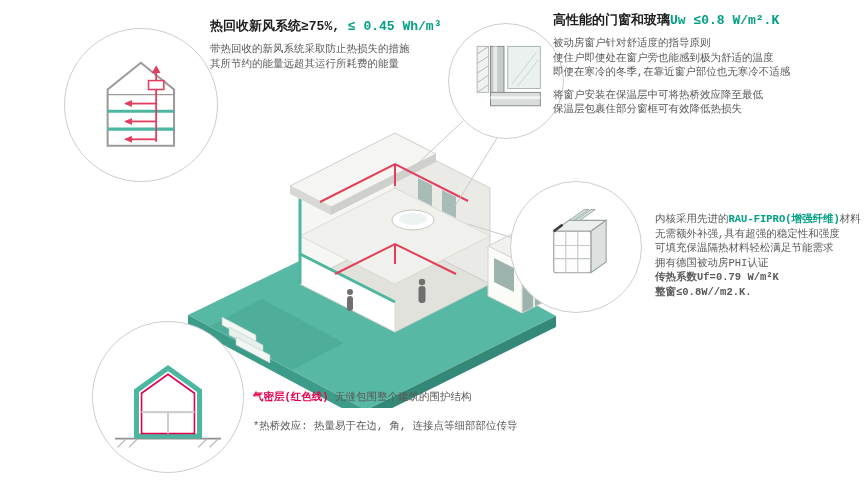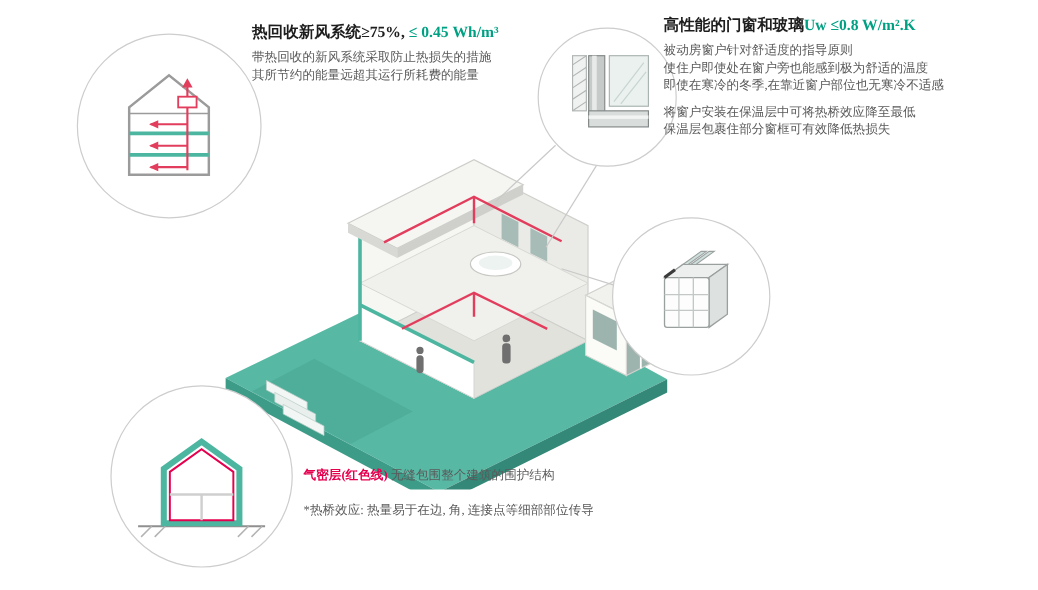--- a/index.html
+++ b/index.html
@@ -1,18 +1,18 @@
 <!DOCTYPE html>
 <html><head>
 <meta charset="utf-8">
 <style>
   *{margin:0;padding:0;box-sizing:border-box}
   html,body{background:#ffffff}
   .canvas{position:relative;width:865px;height:492px;background:#fff;overflow:hidden;
-          font-family:Liberation Serif, serif;color:#333}
+          font-family:Liberation Mono, monospace;color:#333}
   .callout{position:absolute;border:1px solid #cdcdcd;border-radius:50%;background:#fff;
            display:flex;align-items:center;justify-content:center;z-index:3}
   .callout svg{width:84%;height:84%}
   .center-house{position:absolute;left:170px;top:78px;width:400px;height:330px;z-index:1}
   .leader{position:absolute;left:0;top:0;z-index:2;pointer-events:none}
   .tb{position:absolute;z-index:4}
   .tb h3{font-size:13px;font-weight:bold;color:#1d1d1d;line-height:17px;white-space:nowrap}
   .tb p{font-size:10.5px;color:#5a5a5a;line-height:14.5px}
   .green{color:#00a083}
   .red{color:#e5004f}
@@ -189,20 +189,28 @@
   <section class="tb" style="left:553px;top:12px;width:276px">
     <h3><span>高性能的门窗和玻璃</span><span class="green">Uw ≤0.8 W/m².K</span></h3>
     <p class="mt7">被动房窗户针对舒适度的指导原则</p>
     <p>使住户即使处在窗户旁也能感到极为舒适的温度</p>
     <p>即使在寒冷的冬季,在靠近窗户部位也无寒冷不适感</p>
     <div class="gap"></div>
     <p>将窗户安装在保温层中可将热桥效应降至最低</p>
     <p>保温层包裹住部分窗框可有效降低热损失</p>
   </section>
 
+  <section class="tb sm" style="left:655px;top:212px;width:208px">
+    <p class="nowrap"><span>内核采用先进的</span><span class="green b">RAU-FIPRO(增强纤维)</span><span>材料</span></p>
+    <p>无需额外补强,具有超强的稳定性和强度</p>
+    <p>可填充保温隔热材料轻松满足节能需求</p>
+    <p>拥有德国被动房PHI认证</p>
+    <p class="green b">传热系数Uf=0.79 W/m²K</p>
+    <p class="green b">整窗≤0.8W//m2.K.</p>
+  </section>
 
   <section class="tb" style="left:253px;top:383px;width:320px">
     <p class="mt7"><span class="red b">气密层(红色线)</span><span> 无缝包围整个建筑的围护结构</span></p>
     <div class="gap6"></div>
     <p class="footnote">*热桥效应: 热量易于在边, 角, 连接点等细部部位传导</p>
   </section>
 
 </div>
 
 </body></html>

